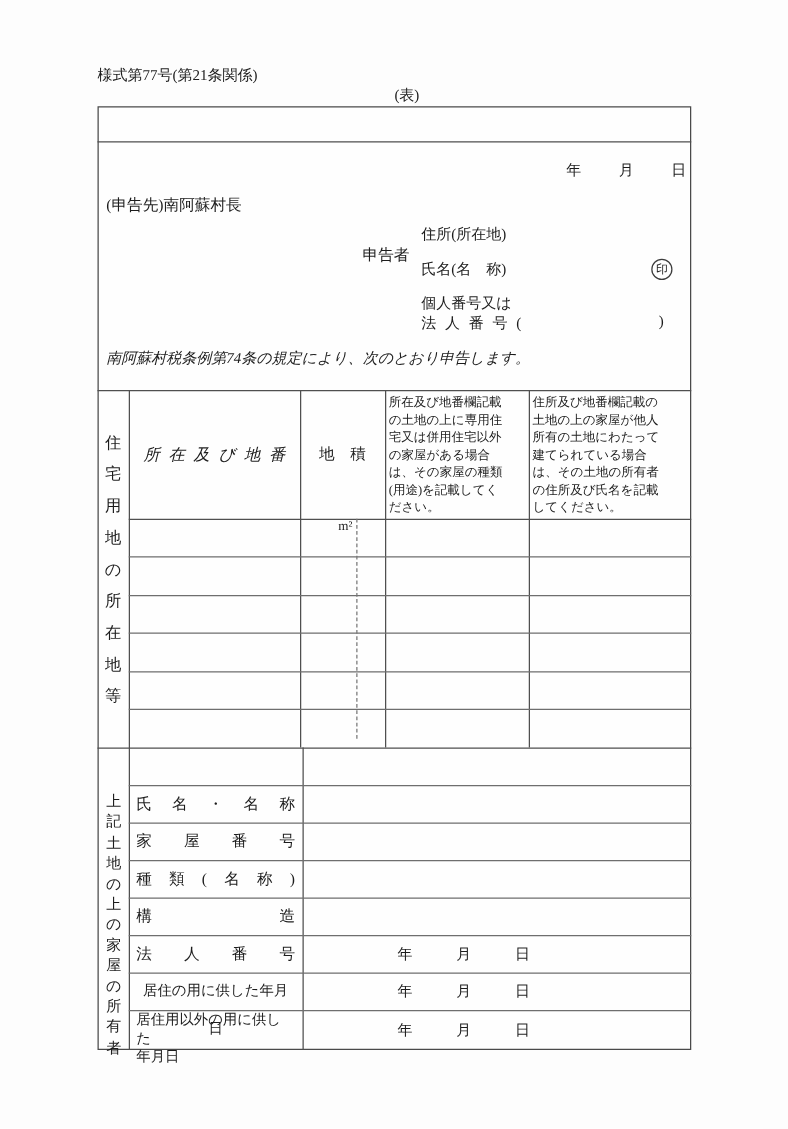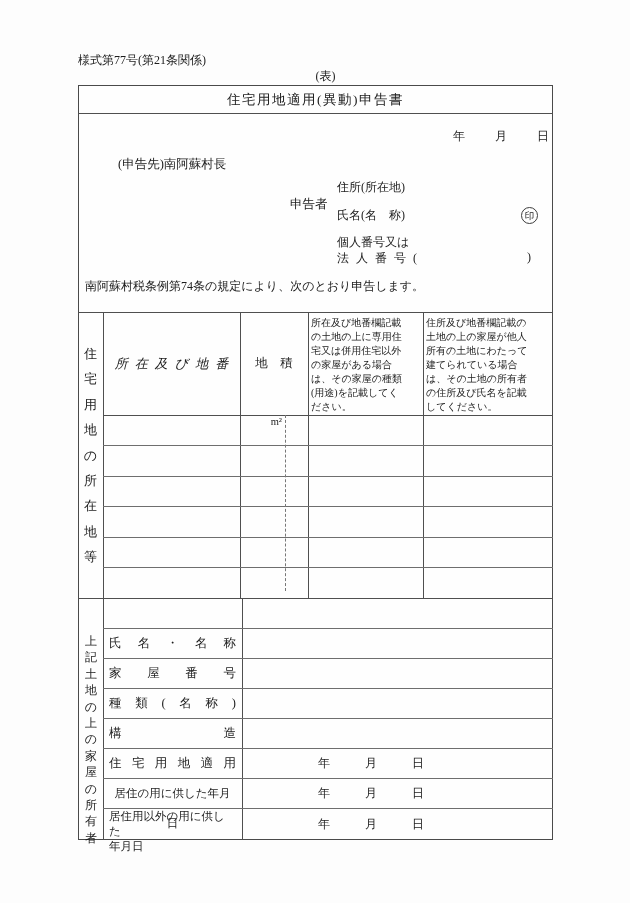--- a/index.html
+++ b/index.html
@@ -33,39 +33,38 @@
 </head>
 <body>
 
 <div class="page">
 
   <div class="t" style="left:78px;top:52px;font-size:12px;">様式第77号(第21条関係)</div>
   <div class="t center" style="left:88px;top:68px;width:475px;font-size:12px;">(表)</div>
 
   <div class="box"></div>
 
-  <div class="t center" style="left:78px;top:91px;width:475px;font-size:13.5px;letter-spacing:1.5px;">住宅用地適用(異動)申告書</div>
   <div class="h" style="left:78px;top:113px;width:475px;"></div>
 
   <div class="flexrow" style="left:453px;top:128px;width:96px;font-size:12px;">
     <span>年</span>
     <span>月</span>
     <span>日</span>
   </div>
-  <div class="t" style="left:85px;top:156px;font-size:12.5px;margin-left:33px;">(申告先)南阿蘇村長</div>
+  <div class="t" style="left:85px;top:156px;font-size:12.5px;">(申告先)南阿蘇村長</div>
   <div class="t" style="left:290px;top:196px;font-size:12.5px;">申告者</div>
   <div class="t" style="left:337px;top:179px;font-size:12px;">住所(所在地)</div>
   <div class="t" style="left:337px;top:207px;font-size:12px;">氏名(名　称)</div>
   <div class="seal">印</div>
   <div class="t" style="left:337px;top:234px;font-size:12px;">個人番号又は</div>
   <div class="flexrow" style="left:337px;top:250px;width:194px;font-size:12px;">
     <span style="letter-spacing:7px;">法人番号(</span>
     <span>)</span>
   </div>
-  <div class="t" style="left:85px;top:278px;font-size:12px;">南阿蘇村税条例第74条の規定により、次のとおり申告します。</div>
+  <div class="t" style="left:85px;top:278px;font-size:12px;font-style:italic;">南阿蘇村税条例第74条の規定により、次のとおり申告します。</div>
   <div class="h" style="left:78px;top:312px;width:475px;"></div>
 
   <div class="v" style="left:103px;top:312px;height:528px;"></div>
   <div class="v" style="left:240px;top:312px;height:286px;"></div>
   <div class="v" style="left:308px;top:312px;height:286px;"></div>
   <div class="v" style="left:423px;top:312px;height:286px;"></div>
   <div class="h" style="left:103px;top:415px;width:450px;"></div>
   <div class="h light" style="left:103px;top:445px;width:450px;"></div>
   <div class="h light" style="left:103px;top:476px;width:450px;"></div>
   <div class="h light" style="left:103px;top:506px;width:450px;"></div>
@@ -108,21 +107,21 @@
   <div class="h light" style="left:103px;top:748px;width:450px;"></div>
   <div class="h light" style="left:103px;top:778px;width:450px;"></div>
   <div class="h light" style="left:103px;top:808px;width:450px;"></div>
 
   <div class="vstack" style="left:84px;top:633px;width:14px;font-size:12px;line-height:16.4px;">上記土地の上の家屋の所有者</div>
 
   <div class="cell-label just" style="top:628px;">氏名・名称</div>
   <div class="cell-label just" style="top:658px;">家屋番号</div>
   <div class="cell-label just" style="top:688px;">種類(名称)</div>
   <div class="cell-label just" style="top:718px;">構造</div>
-  <div class="cell-label just" style="top:748px;">住宅用地適用</div>
+  <div class="cell-label just" style="top:748px;">法人番号</div>
   <div class="cell-label" style="top:778px;font-size:11.5px;text-align:center;">居住の用に供した年月日</div>
   <div class="cell-label pre" style="top:808px;height:32px;font-size:11.5px;line-height:15px;padding-top:1px;">居住用以外の用に供した
 年月日</div>
 
   <div class="value-cell" style="top:598px;height:30px;"></div>
   <div class="value-cell" style="top:628px;height:30px;"></div>
   <div class="value-cell" style="top:658px;height:30px;"></div>
   <div class="value-cell" style="top:688px;height:30px;"></div>
   <div class="value-cell" style="top:718px;height:30px;"></div>
   <div class="value-cell" style="top:748px;height:30px;">

